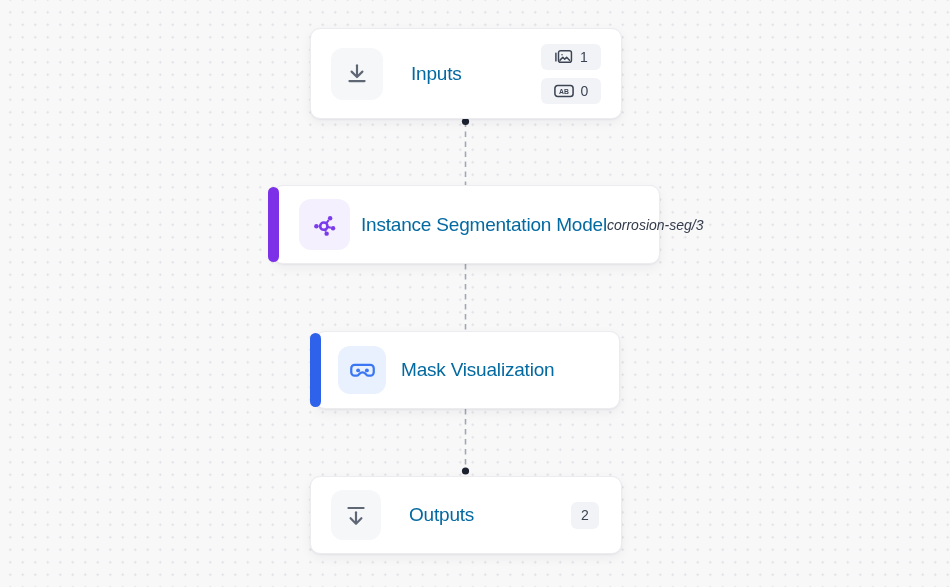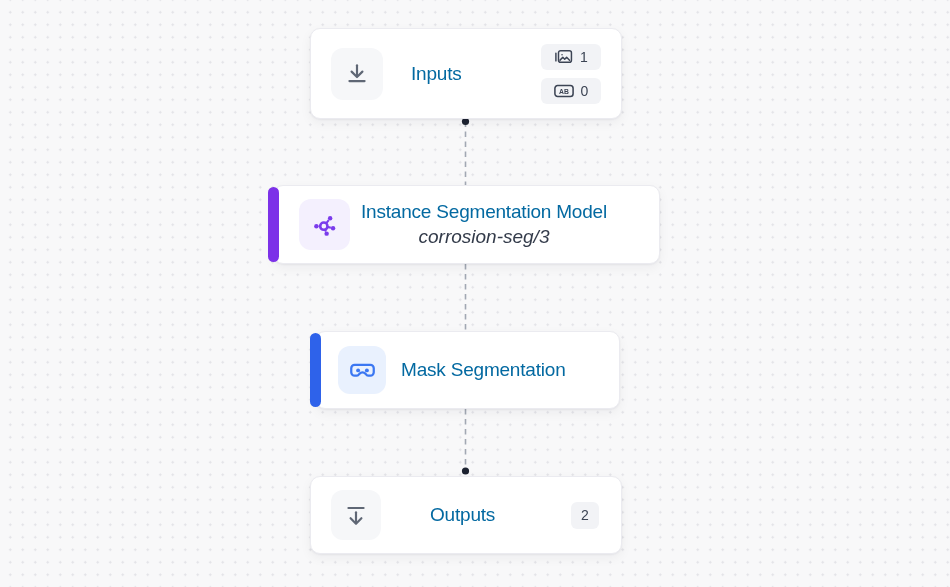--- a/index.html
+++ b/index.html
@@ -38,49 +38,49 @@
   }
   .iconbox.gray   { background: #f6f7f9; }
   .iconbox.purple { background: #f4f0fe; }
   .iconbox.blue   { background: #e9f1fe; }
 
   .node-title {
     font-size: 19px; color: #0369a1; letter-spacing: -0.2px;
     white-space: nowrap;
   }
   .node-subtitle {
-    font-size: 19px; font-style: italic; color: #333b4a;
+    font-size: 14px; font-style: italic; color: #333b4a;
     margin-top: 3px; white-space: nowrap;
   }
 
   
   .node-inputs { left: 310px; top: 28px; width: 312px; height: 91px; padding: 0 20px; }
   .node-inputs .iconbox { width: 52px; height: 52px; }
   .node-inputs .node-title { margin-left: 28px; }
   .badge-col { margin-left: auto; display: flex; flex-direction: column; gap: 8px; }
   .badge {
     background: #f2f3f6; border-radius: 6px;
     height: 26px; min-width: 60px; box-sizing: border-box;
     display: flex; align-items: center; justify-content: center; gap: 7px;
     padding: 0 8px;
     color: #3c4454; font-size: 14px;
   }
 
   
   .node-model { left: 273px; top: 185px; width: 387px; height: 79px; padding: 0 20px 0 25px; }
   .node-model .iconbox { width: 51px; height: 51px; }
-  .node-model .text-col { margin-left: 11px; display: flex; flex-direction: column; justify-content: center; align-items: center; }
+  .node-model .text-col { margin-left: 11px; display: flex; flex-direction: row; justify-content: center; }
 
   
   .node-maskviz { left: 315px; top: 331px; width: 305px; height: 78px; padding: 0 20px 0 22px; }
   .node-maskviz .iconbox { width: 48px; height: 48px; }
   .node-maskviz .node-title { margin-left: 15px; }
 
   
-  .node-outputs { left: 310px; top: 476px; width: 312px; height: 78px; padding: 0 22px 0 20px; gap: 21px; }
+  .node-outputs { left: 310px; top: 476px; width: 312px; height: 78px; padding: 0 22px 0 20px; }
   .node-outputs .iconbox { width: 50px; height: 50px; }
   .node-outputs .node-title { margin-left: 28px; }
   .count-badge {
     margin-left: auto;
     background: #f2f3f6; border-radius: 6px;
     width: 28px; height: 27px;
     display: flex; align-items: center; justify-content: center;
     color: #3c4454; font-size: 14px;
   }
 </style>
@@ -149,21 +149,21 @@
 
   <div class="node node-maskviz">
     <div class="accent-bar accent-blue"></div>
     <div class="iconbox blue">
       <svg width="27" height="27" viewBox="0 0 24 24" fill="none">
         <path d="M5 7 h14 a3 3 0 0 1 3 3 v3.6 a3 3 0 0 1 -3 3 h-2.1 c-1.1 0 -1.7 -0.95 -2.25 -1.7 a3.3 3.3 0 0 0 -5.3 0 c-0.55 0.75 -1.15 1.7 -2.25 1.7 H5 a3 3 0 0 1 -3 -3 V10 a3 3 0 0 1 3 -3 z" stroke="#3b77f2" stroke-width="2" stroke-linejoin="round"></path>
         <circle cx="8.1" cy="11.9" r="1.75" fill="#3b77f2"></circle>
         <circle cx="15.9" cy="11.9" r="1.75" fill="#3b77f2"></circle>
       </svg>
     </div>
-    <div class="node-title">Mask Segmentation</div>
+    <div class="node-title">Mask Visualization</div>
   </div>
 
   <div class="node node-outputs">
     <div class="iconbox gray">
       <svg width="26" height="26" viewBox="0 0 24 24" fill="none" stroke="#5f6775" stroke-width="2" stroke-linecap="round" stroke-linejoin="round">
         <path d="M5 5.5 h14"></path>
           <path d="M12 9.5 v10"></path>
           <path d="M7 15 L12 20 L17 15"></path>
       </svg>
     </div>

